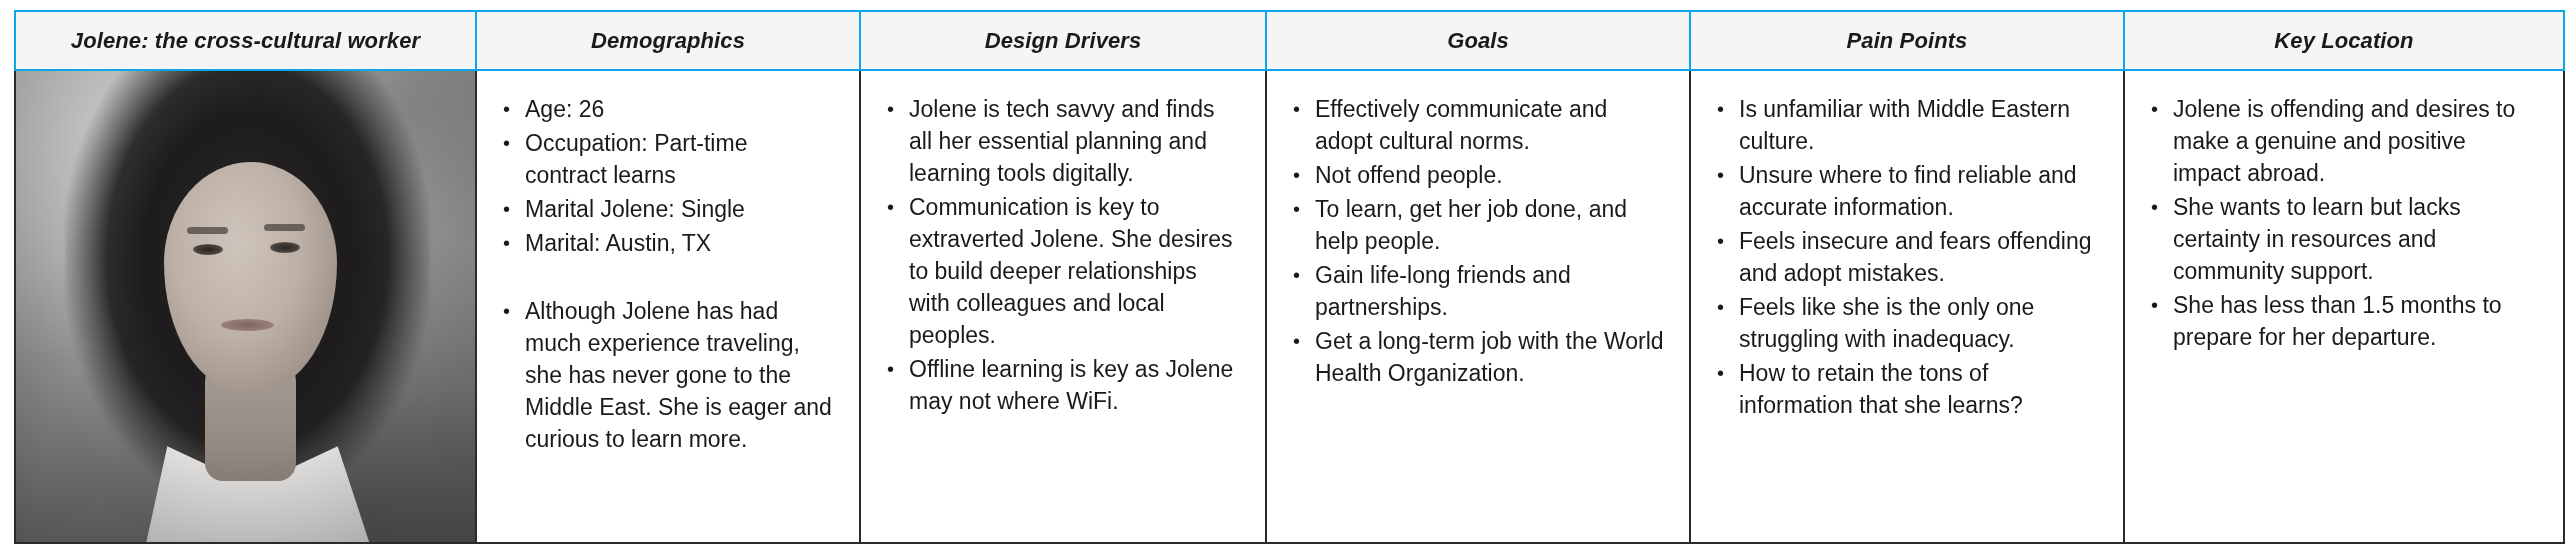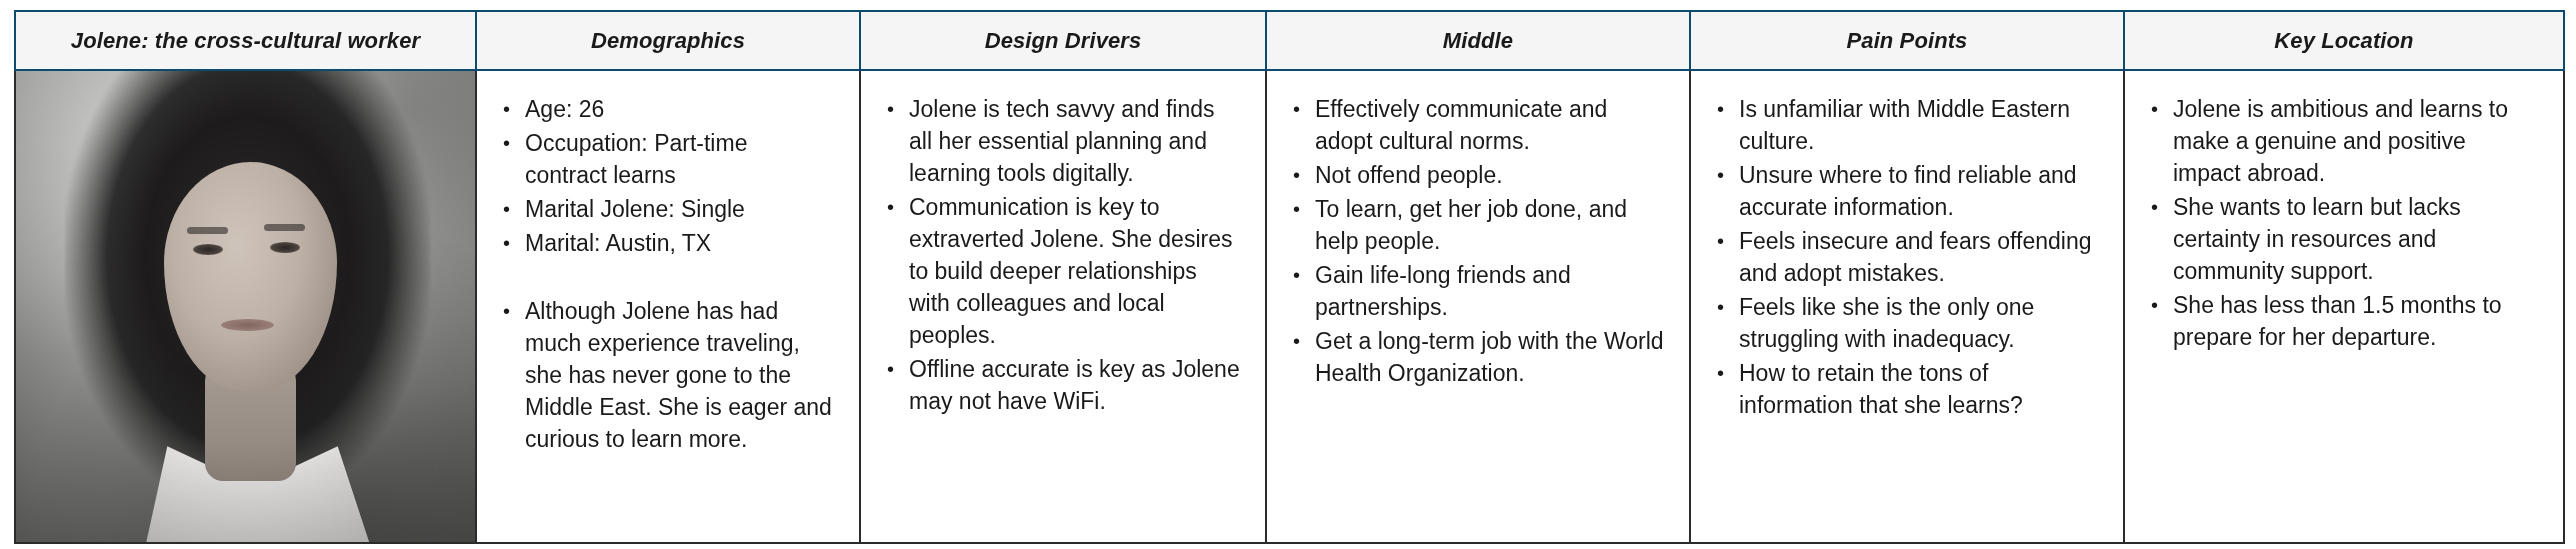--- a/index.html
+++ b/index.html
@@ -23,21 +23,21 @@
 
   .persona-table col.c-photo   { width: 461px; }
   .persona-table col.c-demo    { width: 384px; }
   .persona-table col.c-drivers { width: 406px; }
   .persona-table col.c-goals   { width: 424px; }
   .persona-table col.c-pain    { width: 434px; }
   .persona-table col.c-key     { width: 440px; }
 
   .persona-table th {
     background: #f5f5f5;
-    border: 2px solid #0c4a6e;
+    border: 2px solid #0ea5e9;
     height: 49px;
     font-size: 22px;
     font-style: italic;
     font-weight: bold;
     color: #1a1a1a;
     text-align: center;
     vertical-align: middle;
     padding: 4px 8px;
     letter-spacing: 0.1px;
   }
@@ -190,21 +190,21 @@
     <col class="c-drivers">
     <col class="c-goals">
     <col class="c-pain">
     <col class="c-key">
   </colgroup>
   <thead>
     <tr>
       <th>Jolene: the cross-cultural worker</th>
       <th>Demographics</th>
       <th>Design Drivers</th>
-      <th>Middle</th>
+      <th>Goals</th>
       <th>Pain Points</th>
       <th>Key Location</th>
     </tr>
   </thead>
   <tbody>
     <tr>
 
       <td class="photo-cell">
         <div class="photo-frame">
           <div class="photo-bg"></div>
@@ -230,21 +230,21 @@
         </ul>
         <ul class="bullets">
           <li>Although Jolene has had much experience traveling, she has never gone to the Middle East. She is eager and curious to learn more.</li>
         </ul>
       </td>
 
       <td class="content-cell">
         <ul class="bullets">
           <li>Jolene is tech savvy and finds all her essential planning and learning tools digitally.</li>
           <li>Communication is key to extraverted Jolene. She desires to build deeper relationships with colleagues and local peoples.</li>
-          <li>Offline accurate is key as Jolene may not have WiFi.</li>
+          <li>Offline learning is key as Jolene may not where WiFi.</li>
         </ul>
       </td>
 
       <td class="content-cell">
         <ul class="bullets">
           <li>Effectively communicate and adopt cultural norms.</li>
           <li>Not offend people.</li>
           <li>To learn, get her job done, and help people.</li>
           <li>Gain life-long friends and partnerships.</li>
           <li>Get a long-term job with the World Health Organization.</li>
@@ -256,21 +256,21 @@
           <li>Is unfamiliar with Middle Eastern culture.</li>
           <li>Unsure where to find reliable and accurate information.</li>
           <li>Feels insecure and fears offending and adopt mistakes.</li>
           <li>Feels like she is the only one struggling with inadequacy.</li>
           <li>How to retain the tons of information that she learns?</li>
         </ul>
       </td>
 
       <td class="content-cell">
         <ul class="bullets">
-          <li>Jolene is ambitious and learns to make a genuine and positive impact abroad.</li>
+          <li>Jolene is offending and desires to make a genuine and positive impact abroad.</li>
           <li>She wants to learn but lacks certainty in resources and community support.</li>
           <li>She has less than 1.5 months to prepare for her departure.</li>
         </ul>
       </td>
 
     </tr>
   </tbody>
 </table>
 
 

